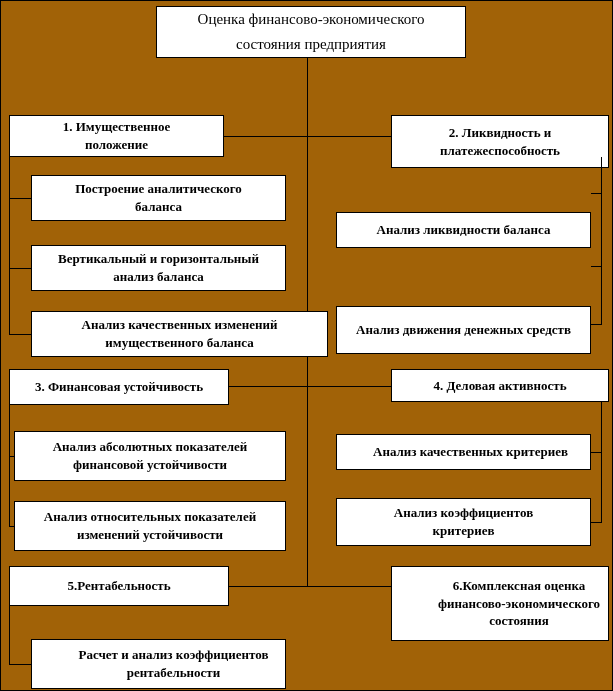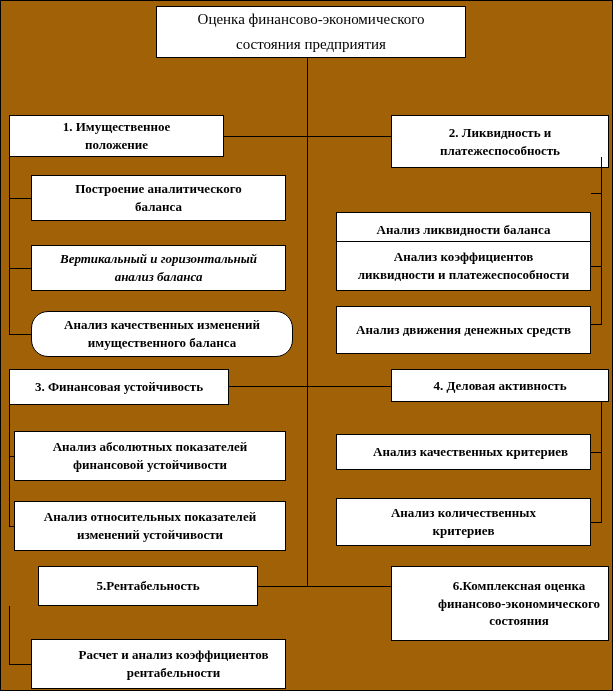--- a/index.html
+++ b/index.html
@@ -56,54 +56,52 @@
   <div class="hline" style="left:228px; top:585px; width:162px;"></div>
 
   <div class="box" style="left:8px; top:114px; width:215px; height:42px;">1. Имущественное
 положение</div>
   <div class="vline" style="left:8px; top:156px; height:177px;"></div>
   <div class="hline" style="left:8px; top:197px; width:22px;"></div>
   <div class="hline" style="left:8px; top:267px; width:22px;"></div>
   <div class="hline" style="left:8px; top:333px; width:22px;"></div>
   <div class="box" style="left:30px; top:174px; width:255px; height:46px;">Построение аналитического
 баланса</div>
-  <div class="box" style="left:30px; top:244px; width:255px; height:46px;font-style:italic;">Вертикальный и горизонтальный
+  <div class="box" style="left:30px; top:244px; width:255px; height:46px;">Вертикальный и горизонтальный
 анализ баланса</div>
-  <div class="box" style="left:30px; top:310px; width:262px; height:46px;border-radius:17px;">Анализ качественных изменений
+  <div class="box" style="left:30px; top:310px; width:297px; height:46px;">Анализ качественных изменений
 имущественного баланса</div>
 
   <div class="box" style="left:390px; top:114px; width:218px; height:53px;">2. Ликвидность и
 платежеспособность</div>
   <div class="vline" style="left:600px; top:156px; height:168px;"></div>
   <div class="hline" style="left:590px; top:192px; width:11px;"></div>
   <div class="hline" style="left:590px; top:265px; width:11px;"></div>
   <div class="hline" style="left:590px; top:323px; width:11px;"></div>
   <div class="box" style="left:335px; top:174px; width:255px; height:36px;margin-top:37px;">Анализ ликвидности баланса</div>
-  <div class="box" style="left:335px; top:240px; width:255px; height:50px;">Анализ коэффициентов
-ликвидности и платежеспособности</div>
   <div class="box" style="left:335px; top:305px; width:255px; height:48px;">Анализ движения денежных средств</div>
 
   <div class="box" style="left:8px; top:368px; width:220px; height:36px;">3. Финансовая устойчивость</div>
   <div class="vline" style="left:8px; top:404px; height:122px;"></div>
   <div class="hline" style="left:8px; top:455px; width:6px;"></div>
   <div class="hline" style="left:8px; top:525px; width:6px;"></div>
   <div class="box" style="left:13px; top:430px; width:272px; height:50px;">Анализ абсолютных показателей
 финансовой устойчивости</div>
   <div class="box" style="left:13px; top:500px; width:272px; height:50px;">Анализ относительных показателей
 изменений устойчивости</div>
 
   <div class="box" style="left:390px; top:368px; width:218px; height:33px;font-family:Liberation Serif, serif;">4. Деловая активность</div>
   <div class="vline" style="left:600px; top:401px; height:121px;"></div>
   <div class="hline" style="left:590px; top:451px; width:11px;"></div>
   <div class="hline" style="left:590px; top:521px; width:11px;"></div>
   <div class="box" style="left:335px; top:433px; width:255px; height:36px;padding-left:20px;">Анализ качественных критериев</div>
-  <div class="box" style="left:335px; top:497px; width:255px; height:48px;">Анализ количественных
+  <div class="box" style="left:335px; top:497px; width:255px; height:48px;">Анализ коэффициентов
 критериев</div>
 
-  <div class="box" style="left:8px; top:565px; width:220px; height:40px;margin-left:29px;">5.Рентабельность</div>
+  <div class="box" style="left:8px; top:565px; width:220px; height:40px;">5.Рентабельность</div>
   <div class="vline" style="left:8px; top:605px; height:59px;"></div>
   <div class="hline" style="left:8px; top:663px; width:22px;"></div>
   <div class="box" style="left:30px; top:638px; width:255px; height:50px;padding-left:36px;">Расчет и анализ коэффициентов
 рентабельности</div>
 
   <div class="box" style="left:390px; top:565px; width:218px; height:75px;padding-left:44px;">6.Комплексная оценка
 финансово-экономического
 состояния</div>
 
 </div>

